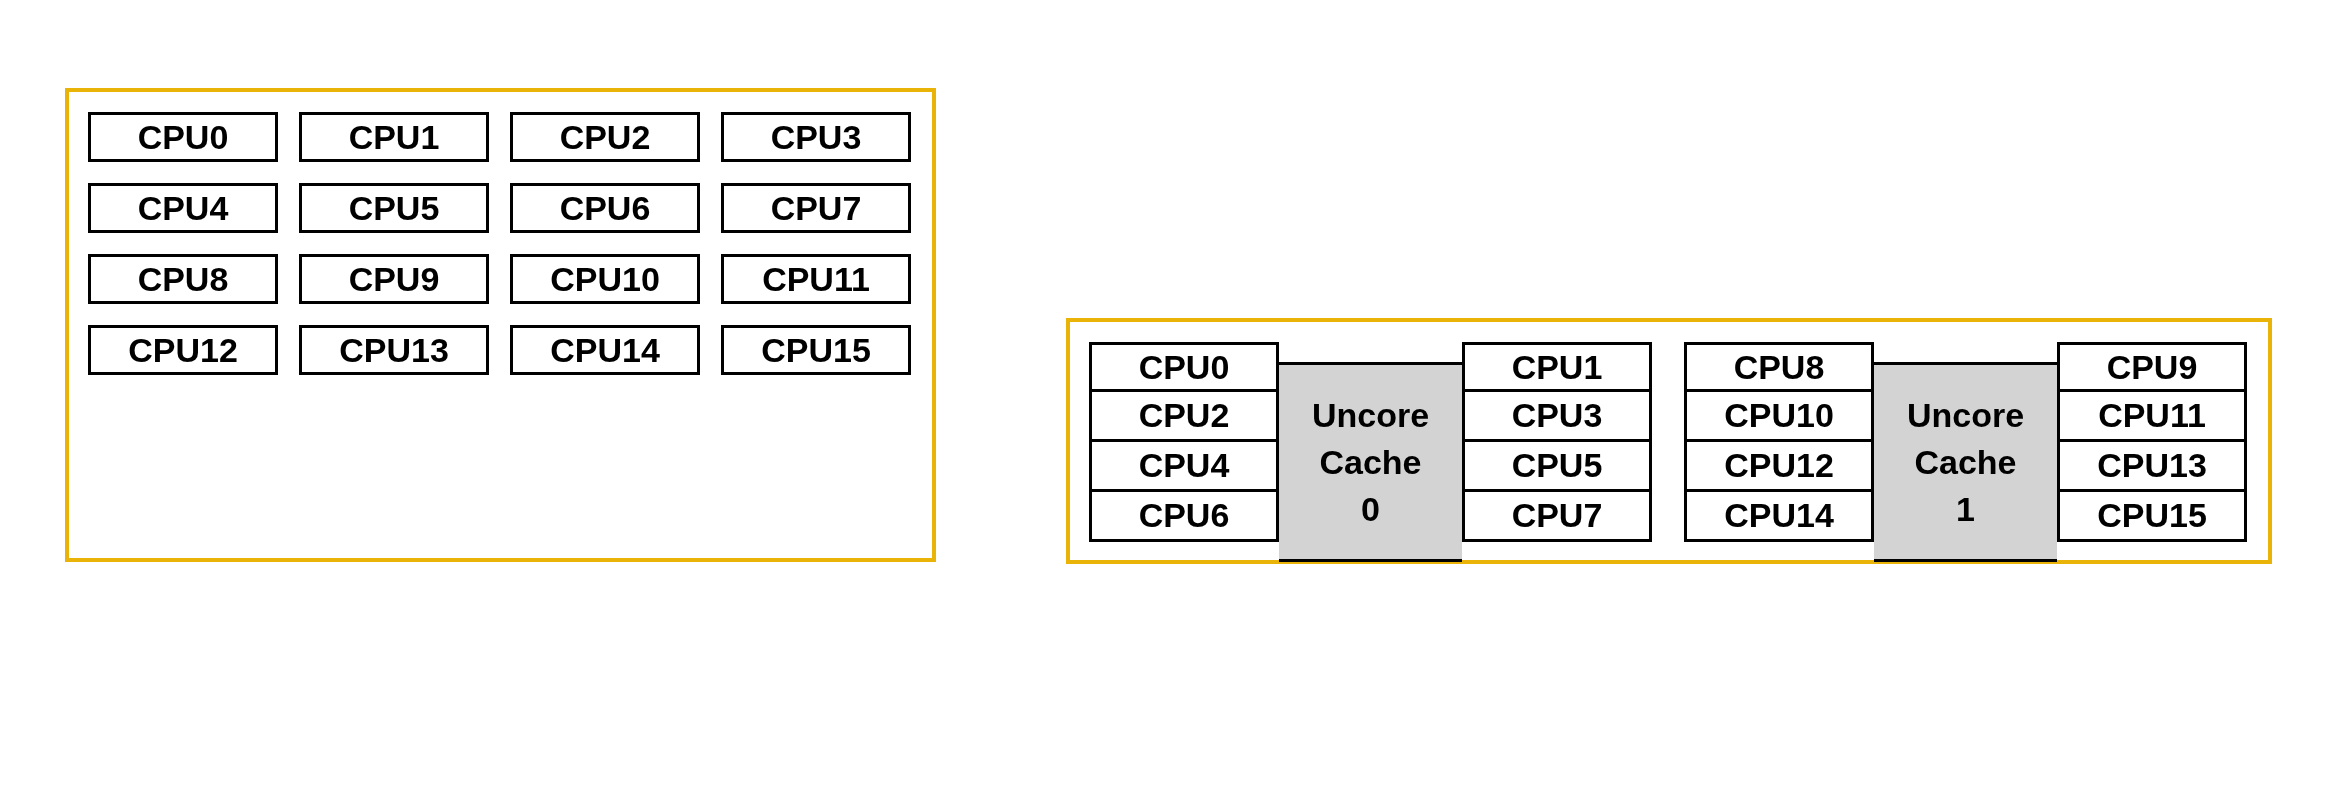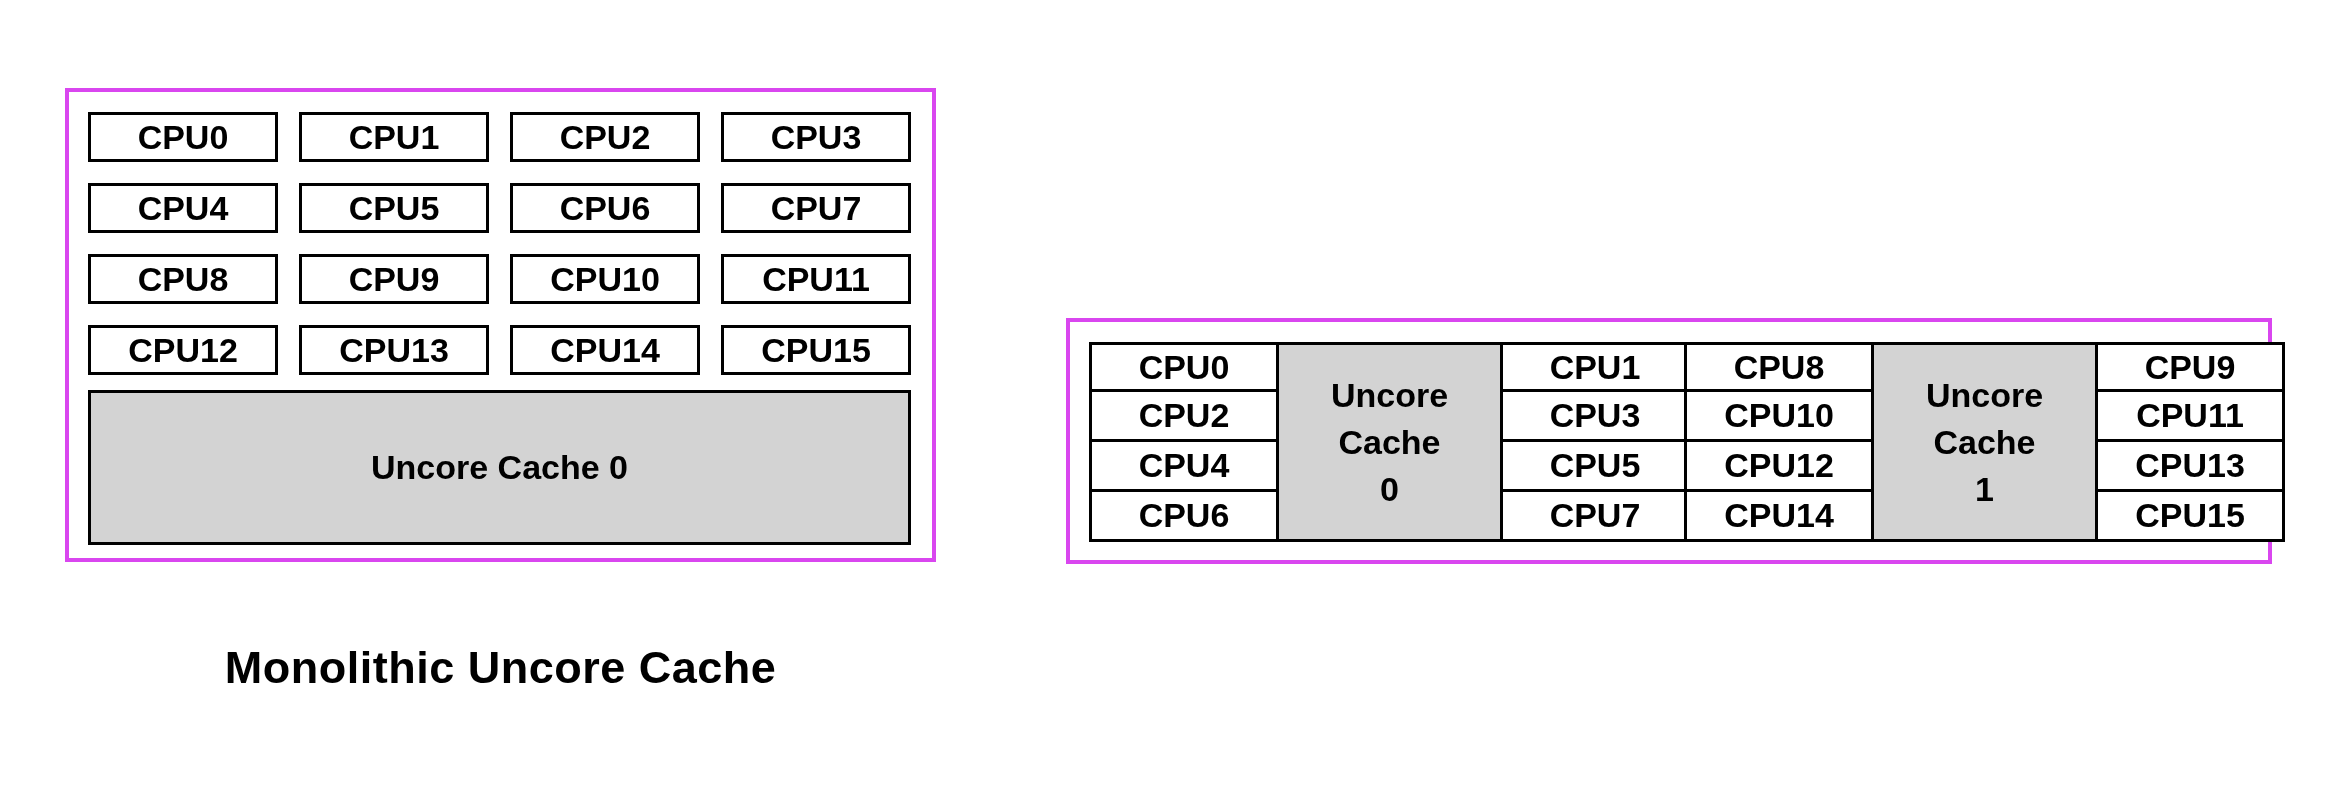--- a/index.html
+++ b/index.html
@@ -12,21 +12,21 @@
     width: 2348px;
     height: 802px;
     background: #ffffff;
     font-family: "Liberation Sans", sans-serif;
     color: #000000;
   }
 
   
   .outer-box {
     position: absolute;
-    border: 4px solid #d946ef;
+    border: 4px solid #eab308;
     background: #ffffff;
     box-sizing: border-box;
   }
   .caption {
     position: absolute;
     text-align: center;
     font-size: 45px;
     font-weight: bold;
     line-height: 56px;
     letter-spacing: 0.5px;
@@ -109,34 +109,35 @@
     display: flex;
     align-items: center;
     justify-content: center;
     font-size: 34px;
     font-weight: bold;
     white-space: nowrap;
   }
   .split-col .split-cell + .split-cell { border-top: 0; }
   .split-cache {
     box-sizing: border-box;
-    width: 221px;
+    width: 183px;
     height: 200px;
     border-top: 3px solid #000000;
     border-bottom: 3px solid #000000;
     border-left: 0;
     border-right: 0;
     display: flex;
     flex-direction: column;
     align-items: center;
     justify-content: center;
     font-size: 34px;
     font-weight: bold;
     line-height: 47px;
     text-align: center;
+    margin-top: 20px;
   }
   .split-caption {
     left: 1066px;
     top: 640px;
     width: 1206px;
   }
   .cache-fill { background: #d3d3d3; }
 </style>
 </head>
 <body>
@@ -155,25 +156,21 @@
       <div class="cpu-box">CPU7</div>
       <div class="cpu-box">CPU8</div>
       <div class="cpu-box">CPU9</div>
       <div class="cpu-box">CPU10</div>
       <div class="cpu-box">CPU11</div>
       <div class="cpu-box">CPU12</div>
       <div class="cpu-box">CPU13</div>
       <div class="cpu-box">CPU14</div>
       <div class="cpu-box">CPU15</div>
     </div>
-    <div class="mono-cache cache-fill">
-      <span>Uncore Cache 0</span>
-    </div>
   </div>
-  <div class="caption mono-caption">Monolithic Uncore Cache</div>
 
   <div class="outer-box split-outer">
 
     <div class="split-group g0">
       <div class="split-col">
         <div class="split-cell">CPU0</div>
         <div class="split-cell">CPU2</div>
         <div class="split-cell">CPU4</div>
         <div class="split-cell">CPU6</div>
       </div>

